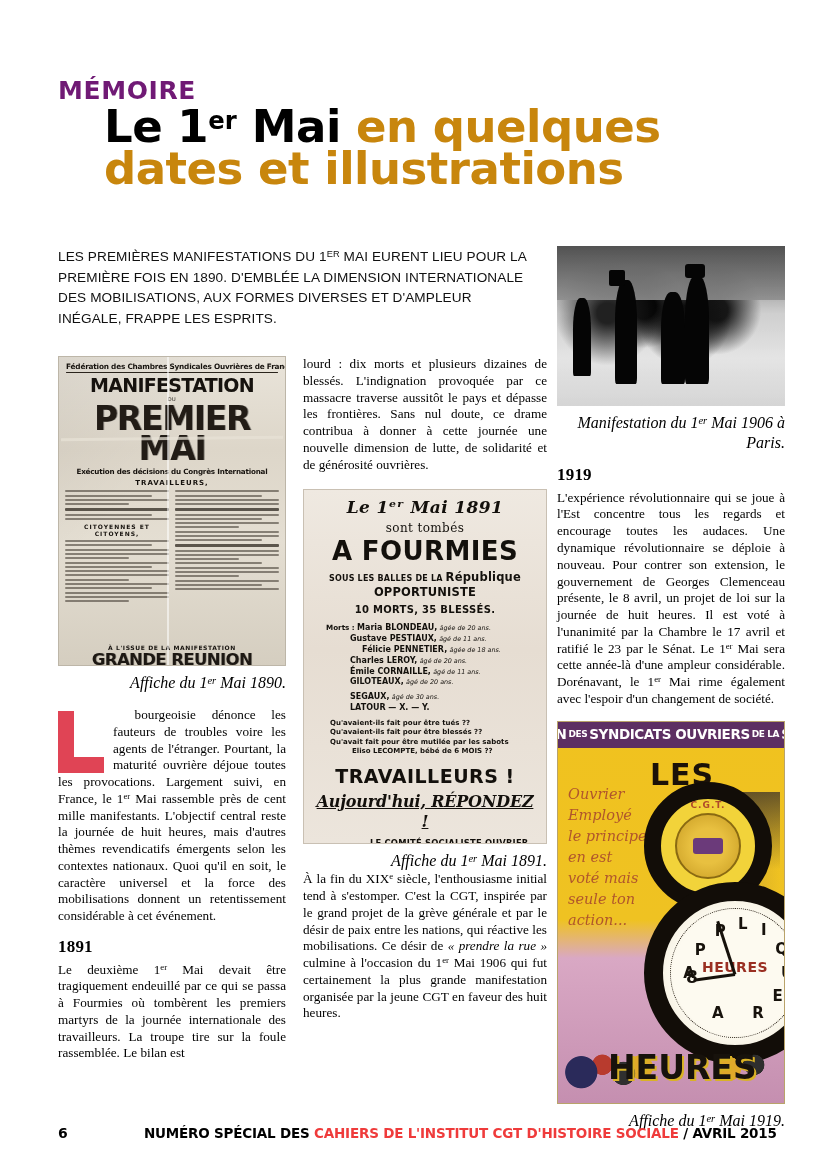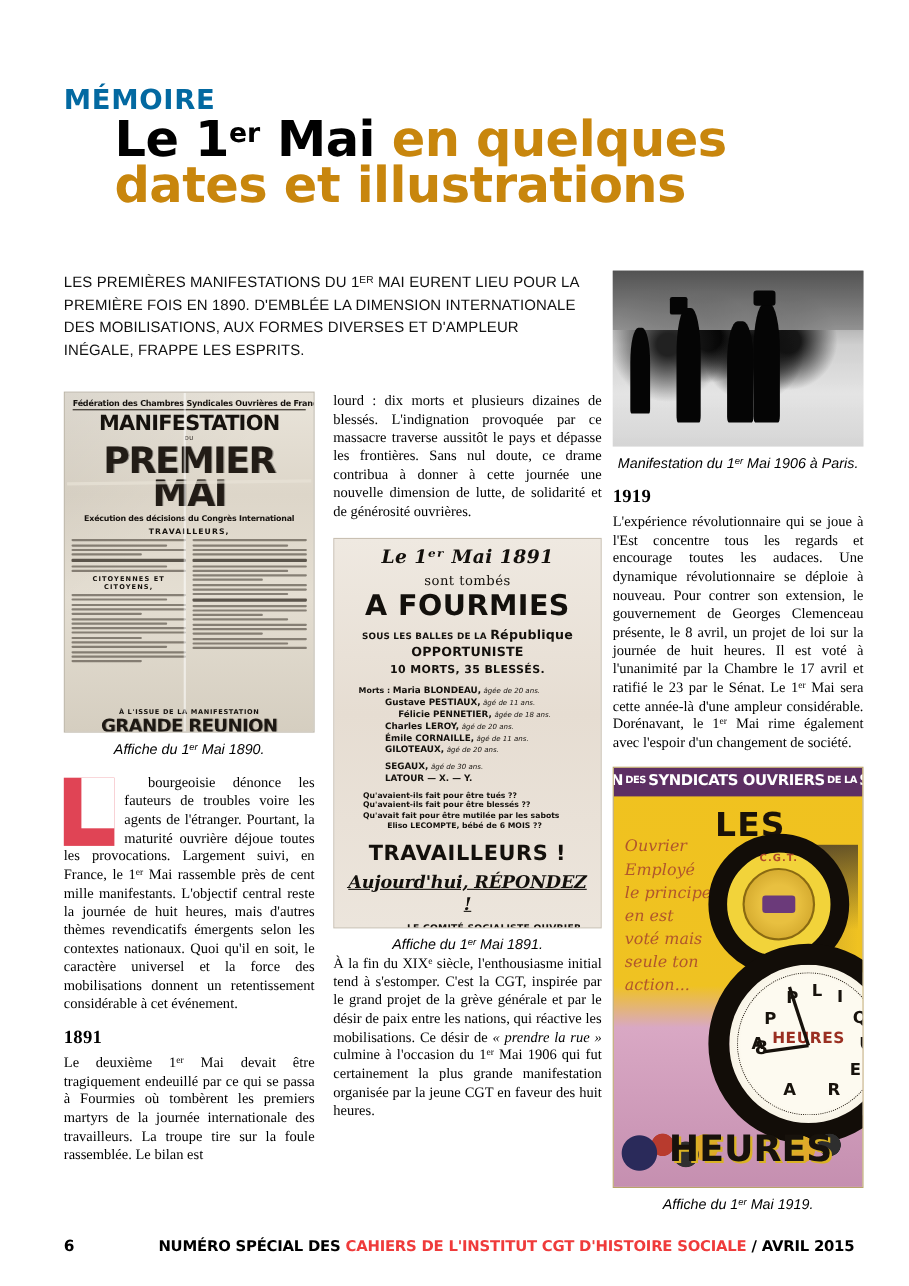--- a/index.html
+++ b/index.html
@@ -24,21 +24,21 @@
 
   
   .kicker {
     position: absolute;
     left: 58px;
     top: 78px;
     font-family: "DejaVu Sans", sans-serif;
     font-weight: bold;
     font-size: 25px;
     letter-spacing: 0.6px;
-    color: #0369a1;
+    color: #701a75;
     line-height: 1;
     text-align: center;
   }
   .headline {
     position: absolute;
     left: 56px;
     top: 103px;
     width: 730px;
     font-family: "DejaVu Sans", sans-serif;
     font-weight: bold;
@@ -87,26 +87,26 @@
   .subhead {
     font-family: "Liberation Serif", serif;
     font-weight: bold;
     font-size: 17px;
     line-height: 1.1;
     margin: 13px 0 5px 0;
     letter-spacing: 0.2px;
   }
 
   .caption {
-    font-family: Liberation Sans, sans-serif;
+    font-family: Liberation Serif, serif;
     font-style: italic;
-    font-size: 13px;
+    font-size: 16px;
     line-height: 1.25;
     margin: 7px 0 0 0;
-    text-align: center;
+    text-align: right;
   }
   .caption sup, .bodytext sup, .subhead sup { font-size: 0.66em; vertical-align: 0.42em; }
 
   
   .dropcap-para::first-letter { color: transparent; }
   .dropcap {
     float: left;
     width: 46px;
     height: 62px;
     margin: 4px 9px 0 0;

